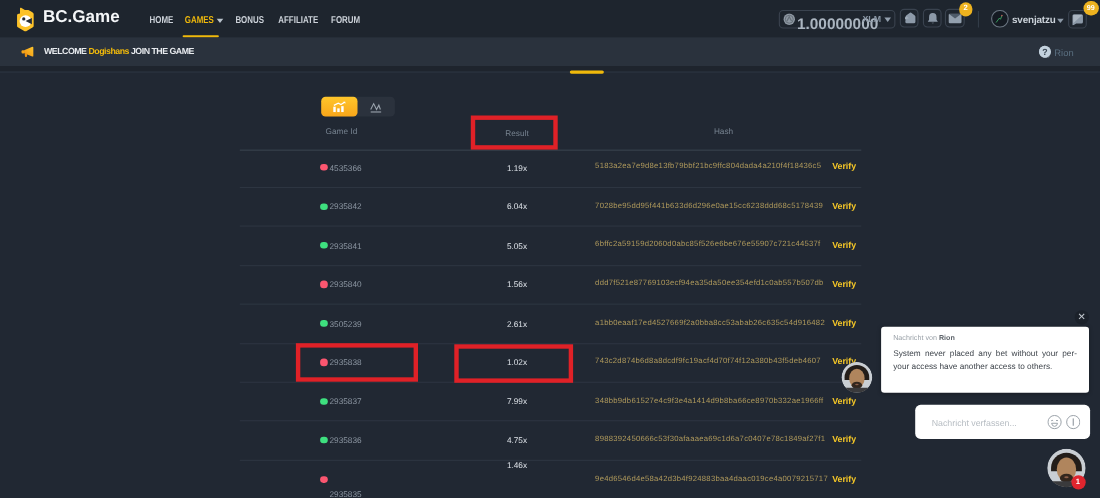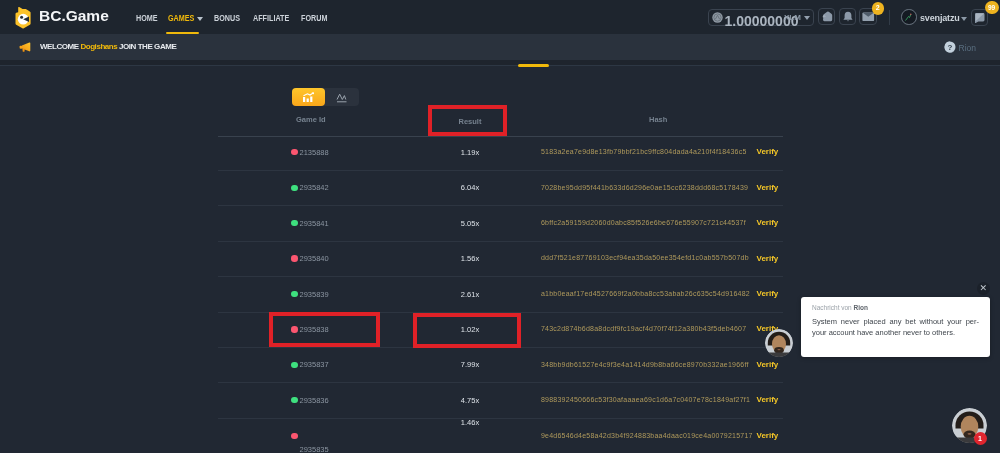--- a/index.html
+++ b/index.html
@@ -6,21 +6,21 @@
 html,body { width:1000px; height:453px; overflow:hidden; background:#212833; font-family:"Liberation Sans", sans-serif; }
 .abs { position:absolute; }
 #stage { position:relative; width:1000px; height:453px; background:#212833; }
 
 #topnav { position:absolute; left:0; top:0; width:1000px; height:34px; background:#1e252e; }
 .navitem { position:absolute; top:13px; font-size:9px; font-weight:bold; color:#ccd2d9; transform:scaleX(.8); transform-origin:left top; }
 #welcome { position:absolute; left:0; top:34px; width:1000px; height:26px; background:#2a323d; }
 .badge { position:absolute; border-radius:50%; background:#eeb31f; color:#fff; font-weight:bold; text-align:center; }
 .navbox { position:absolute; top:7px; height:19px; border:1px solid #3a434f; border-radius:4px; }
 
-.hdr { position:absolute; font-size:7.5px; font-weight:bold; color:#76828f; }
+.hdr { position:absolute; font-size:7.5px; font-weight:normal; color:#76828f; }
 .rowline { position:absolute; left:218px; width:565px; height:1px; background:#2d3541; }
 .dot { position:absolute; width:6.4px; height:6.4px; border-radius:50%; }
 .gid { position:absolute; font-size:7.5px; color:#8b95a1; }
 .res { position:absolute; left:430px; width:80px; text-align:center; font-size:7.5px; font-weight:normal; color:#dde2e8; }
 .hash { position:absolute; left:541px; font-size:7px; letter-spacing:.23px; color:#b09a5c; }
 .verify { position:absolute; left:756.5px; font-size:8px; font-weight:bold; color:#f5c727; }
 .redbox { position:absolute; border:4px solid #e02127; }
 
 #popup { position:absolute; left:801px; top:297px; width:189px; height:60px; background:#fff; border-radius:3px; box-shadow:0 1px 4px rgba(0,0,0,.3); }
 #inputbox { position:absolute; left:832px; top:368px; width:159px; height:31px; background:#fff; border-radius:5px; }
@@ -135,21 +135,21 @@
     <rect x="1" y="8.3" width="9.5" height="1" fill="#9aa3ad"></rect>
   </svg>
 
   <div class="hdr" style="left:296px;top:115px">Game Id</div>
   <div class="hdr" style="left:430px;top:117px;width:80px;text-align:center">Result</div>
   <div class="hdr" style="left:649px;top:115px">Hash</div>
   <div class="rowline" style="top:136px;background:#39424e"></div>
 
   <div id="rows">
   <div class="dot" style="left:291.4px;top:149.1px;background:#fb5670"></div>
-  <div class="gid" style="left:299.5px;top:147.8px">2135888</div>
+  <div class="gid" style="left:299.5px;top:147.8px">4535366</div>
   <div class="res" style="top:147.8px">1.19x</div>
   <div class="hash" style="top:148.1px">5183a2ea7e9d8e13fb79bbf21bc9ffc804dada4a210f4f18436c5</div>
   <div class="verify" style="top:147.3px">Verify</div>
   <div class="rowline" style="top:169.9px"></div>
   <div class="dot" style="left:291.4px;top:184.5px;background:#3ee07f"></div>
   <div class="gid" style="left:299.5px;top:183.2px">2935842</div>
   <div class="res" style="top:183.2px">6.04x</div>
   <div class="hash" style="top:183.5px">7028be95dd95f441b633d6d296e0ae15cc6238ddd68c5178439</div>
   <div class="verify" style="top:182.7px">Verify</div>
   <div class="rowline" style="top:205.3px"></div>
@@ -159,21 +159,21 @@
   <div class="hash" style="top:218.9px">6bffc2a59159d2060d0abc85f526e6be676e55907c721c44537f</div>
   <div class="verify" style="top:218.1px">Verify</div>
   <div class="rowline" style="top:240.7px"></div>
   <div class="dot" style="left:291.4px;top:255.4px;background:#fb5670"></div>
   <div class="gid" style="left:299.5px;top:254.1px">2935840</div>
   <div class="res" style="top:254.1px">1.56x</div>
   <div class="hash" style="top:254.4px">ddd7f521e87769103ecf94ea35da50ee354efd1c0ab557b507db</div>
   <div class="verify" style="top:253.6px">Verify</div>
   <div class="rowline" style="top:276.2px"></div>
   <div class="dot" style="left:291.4px;top:290.8px;background:#3ee07f"></div>
-  <div class="gid" style="left:299.5px;top:289.5px">2935839</div>
+  <div class="gid" style="left:299.5px;top:289.5px">3505239</div>
   <div class="res" style="top:289.5px">2.61x</div>
   <div class="hash" style="top:289.8px">a1bb0eaaf17ed4527669f2a0bba8cc53abab26c635c54d916482</div>
   <div class="verify" style="top:289.0px">Verify</div>
   <div class="rowline" style="top:311.6px"></div>
   <div class="dot" style="left:291.4px;top:326.2px;background:#fb5670"></div>
   <div class="gid" style="left:299.5px;top:324.9px">2935838</div>
   <div class="res" style="top:324.9px">1.02x</div>
   <div class="hash" style="top:325.2px">743c2d874b6d8a8dcdf9fc19acf4d70f74f12a380b43f5deb4607</div>
   <div class="verify" style="top:324.4px">Verify</div>
   <div class="rowline" style="top:347.0px"></div>
@@ -198,33 +198,46 @@
 
   <div class="redbox" style="left:428px;top:105px;width:79px;height:31px"></div>
   <div class="redbox" style="left:269px;top:312px;width:111px;height:35px"></div>
   <div class="redbox" style="left:413px;top:313px;width:108px;height:35px"></div>
 
   <div class="abs" style="left:976.5px;top:281.5px;width:13.5px;height:13.5px;border-radius:50%;background:#1b212a;color:#c2c8cf;font-size:9px;line-height:13.5px;text-align:center">✕</div>
   <div id="popup">
     <div class="abs" style="left:11px;top:6.5px;font-size:6.5px;color:#9aa1a8">Nachricht von <span style="font-weight:bold;color:#5e646b">Rion</span></div>
     <div class="abs" style="left:11px;top:18.5px;width:167px;font-size:7.5px;line-height:11.5px;color:#3f454c">
       <div style="text-align:justify;text-align-last:justify">System never placed any bet without your per-</div>
-      <div>your account have another never to others.</div>
+      <div>your access have another access to others.</div>
     </div>
   </div>
 
   <svg class="abs face" style="left:765px;top:328.5px" width="28" height="28" viewBox="0 0 28 28">
     <circle cx="14" cy="14" r="14" fill="#c9ced3"></circle>
     <path d="M2.8 14 A11.2 11.2 0 1 1 25.2 14 L25.2 16.5 L2.8 16.5 Z" fill="#231d19"></path>
     <ellipse cx="14" cy="15" rx="7" ry="8.8" fill="#b0855d"></ellipse>
     <ellipse cx="14" cy="21.3" rx="4.8" ry="3.2" fill="#33271e"></ellipse>
     <ellipse cx="14" cy="20.6" rx="1.6" ry="0.7" fill="#8d5f4a"></ellipse>
     <path d="M0 23.5 L28 23.5 L28 28 L0 28 Z" fill="#3a3a3c"></path>
   </svg>
 
+  <div id="inputbox">
+    <div class="abs" style="left:15px;top:11.5px;font-size:8px;color:#b6bcc2">Nachricht verfassen...</div>
+    <svg class="abs" style="left:120px;top:9px" width="13.5" height="13.5" viewBox="0 0 13.5 13.5">
+      <circle cx="6.7" cy="6.7" r="6" fill="none" stroke="#9aa1a8" stroke-width="0.9"></circle>
+      <path d="M3.6 5.6 Q4.5 4.5 5.4 5.6" fill="none" stroke="#9aa1a8" stroke-width="0.9"></path>
+      <path d="M8 5.6 Q8.9 4.5 9.8 5.6" fill="none" stroke="#9aa1a8" stroke-width="0.9"></path>
+      <path d="M4 7.8 L9.4 7.8 Q9 10.6 6.7 10.6 Q4.4 10.6 4 7.8 Z" fill="none" stroke="#9aa1a8" stroke-width="0.9"></path>
+    </svg>
+    <svg class="abs" style="left:136.5px;top:9px" width="13.5" height="13.5" viewBox="0 0 13.5 13.5">
+      <circle cx="6.7" cy="6.7" r="6" fill="none" stroke="#9aa1a8" stroke-width="0.9"></circle>
+      <rect x="6.15" y="3.4" width="1.1" height="6.6" fill="#9aa1a8"></rect>
+    </svg>
+  </div>
 
   <svg class="abs face" style="left:952px;top:408px" width="35" height="35" viewBox="0 0 35 35">
     <circle cx="17.5" cy="17.5" r="17.5" fill="#c9ced3"></circle>
     <path d="M3.5 17.5 A14 14 0 1 1 31.5 17.5 L31.5 20.5 L3.5 20.5 Z" fill="#231d19"></path>
     <ellipse cx="17.5" cy="18.8" rx="8.8" ry="11" fill="#b0855d"></ellipse>
     <ellipse cx="17.5" cy="26.6" rx="6" ry="4" fill="#33271e"></ellipse>
     <ellipse cx="17.5" cy="25.8" rx="2" ry="0.9" fill="#8d5f4a"></ellipse>
     <path d="M0 29.5 L35 29.5 L35 35 L0 35 Z" fill="#3a3a3c"></path>
   </svg>
   <div class="abs" style="left:973.5px;top:432px;width:13px;height:13px;border-radius:50%;background:#e0252e;color:#fff;font-size:7px;font-weight:bold;text-align:center;line-height:13px">1</div>

